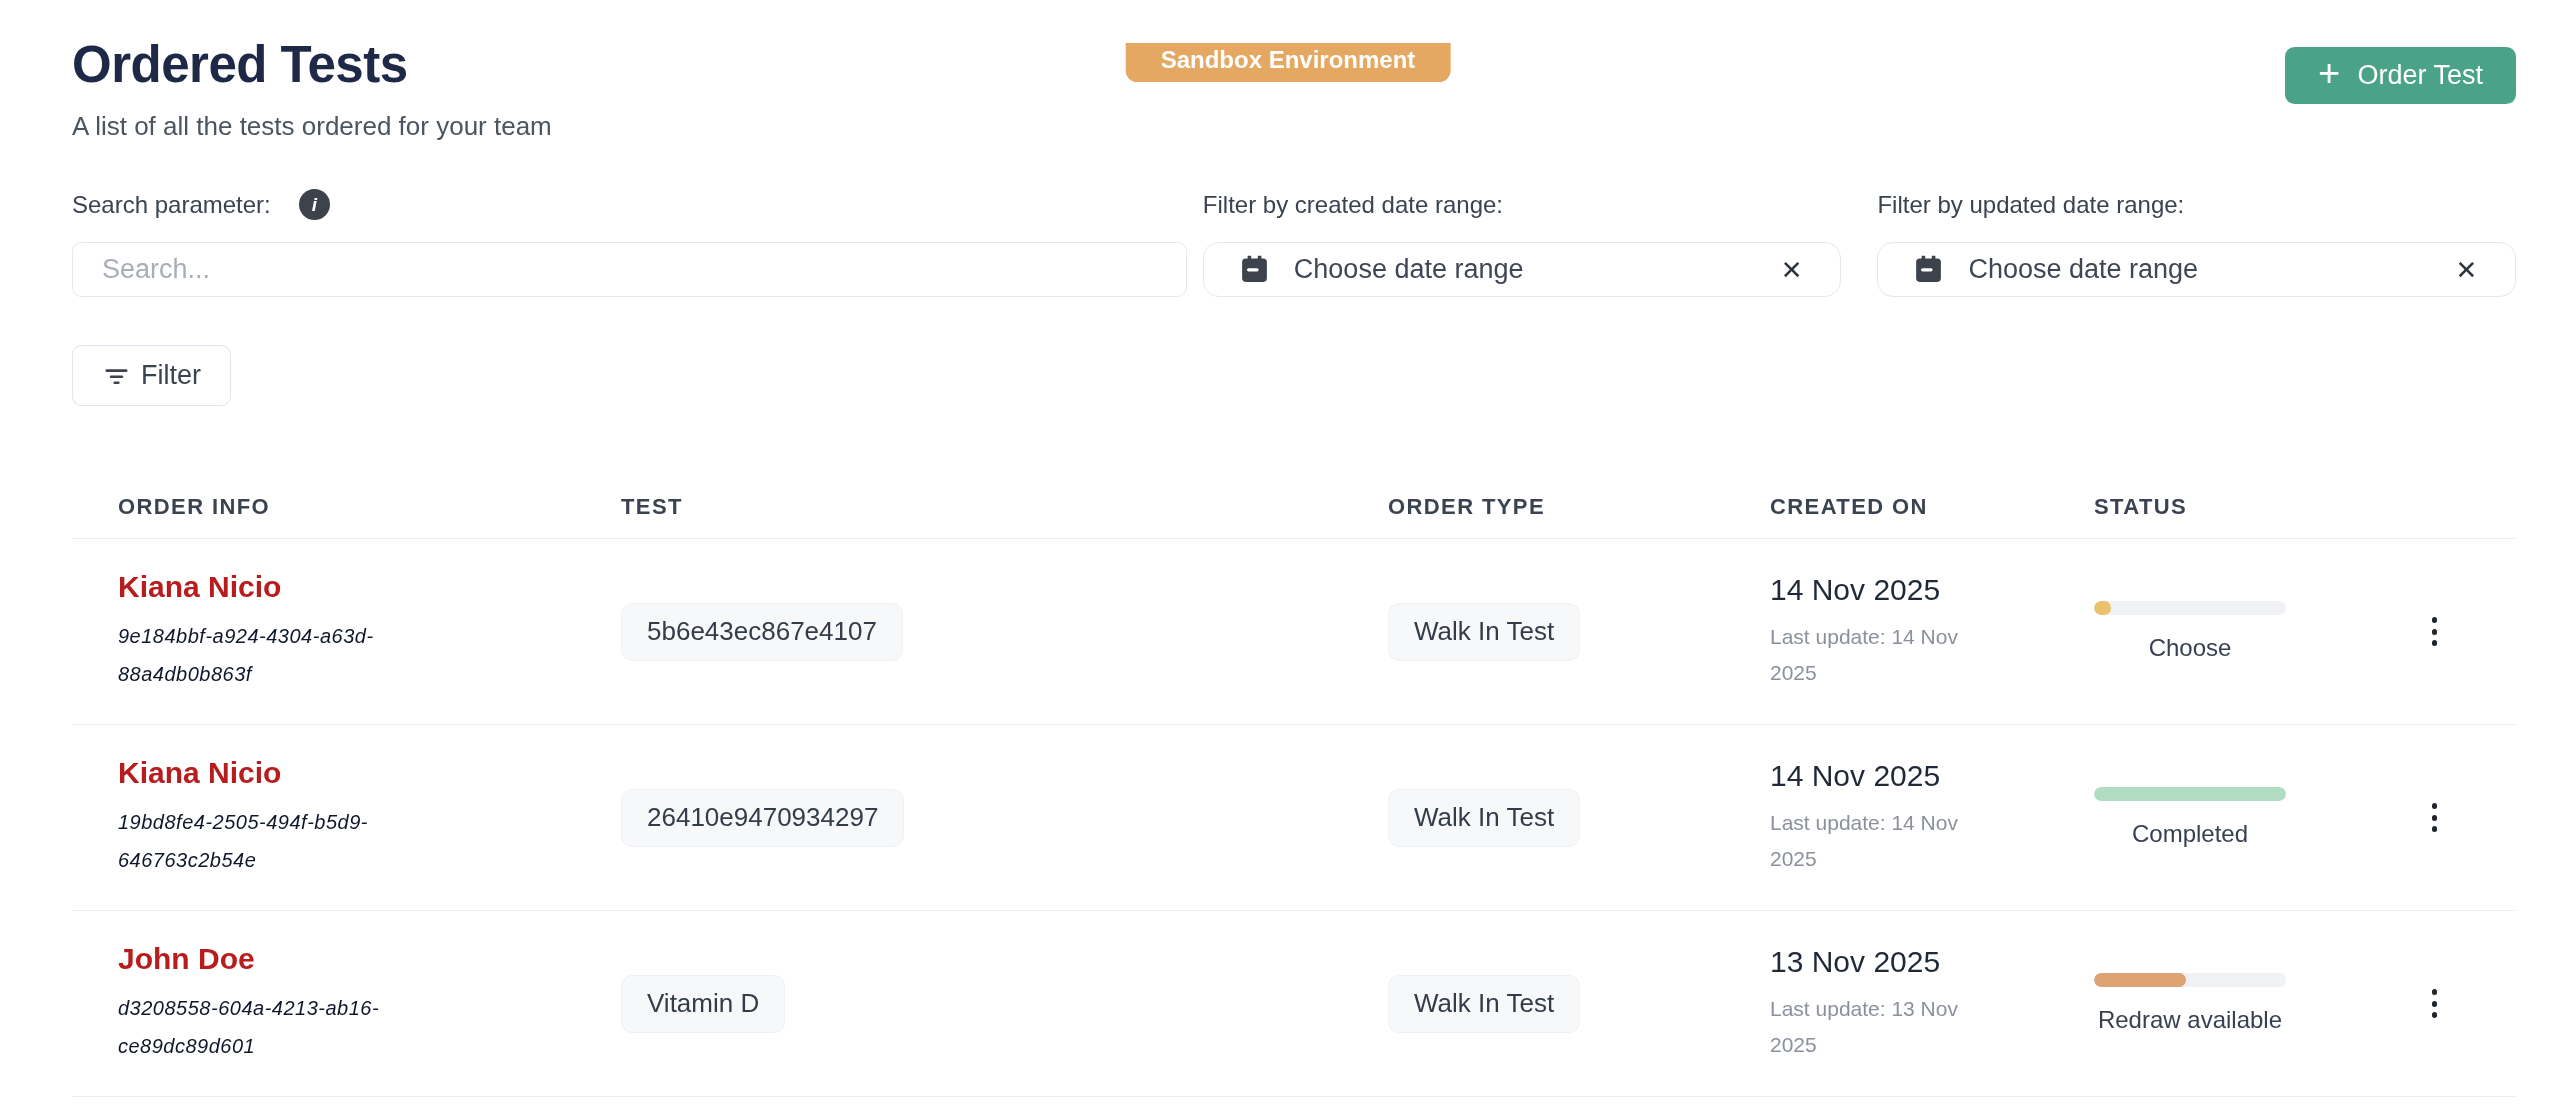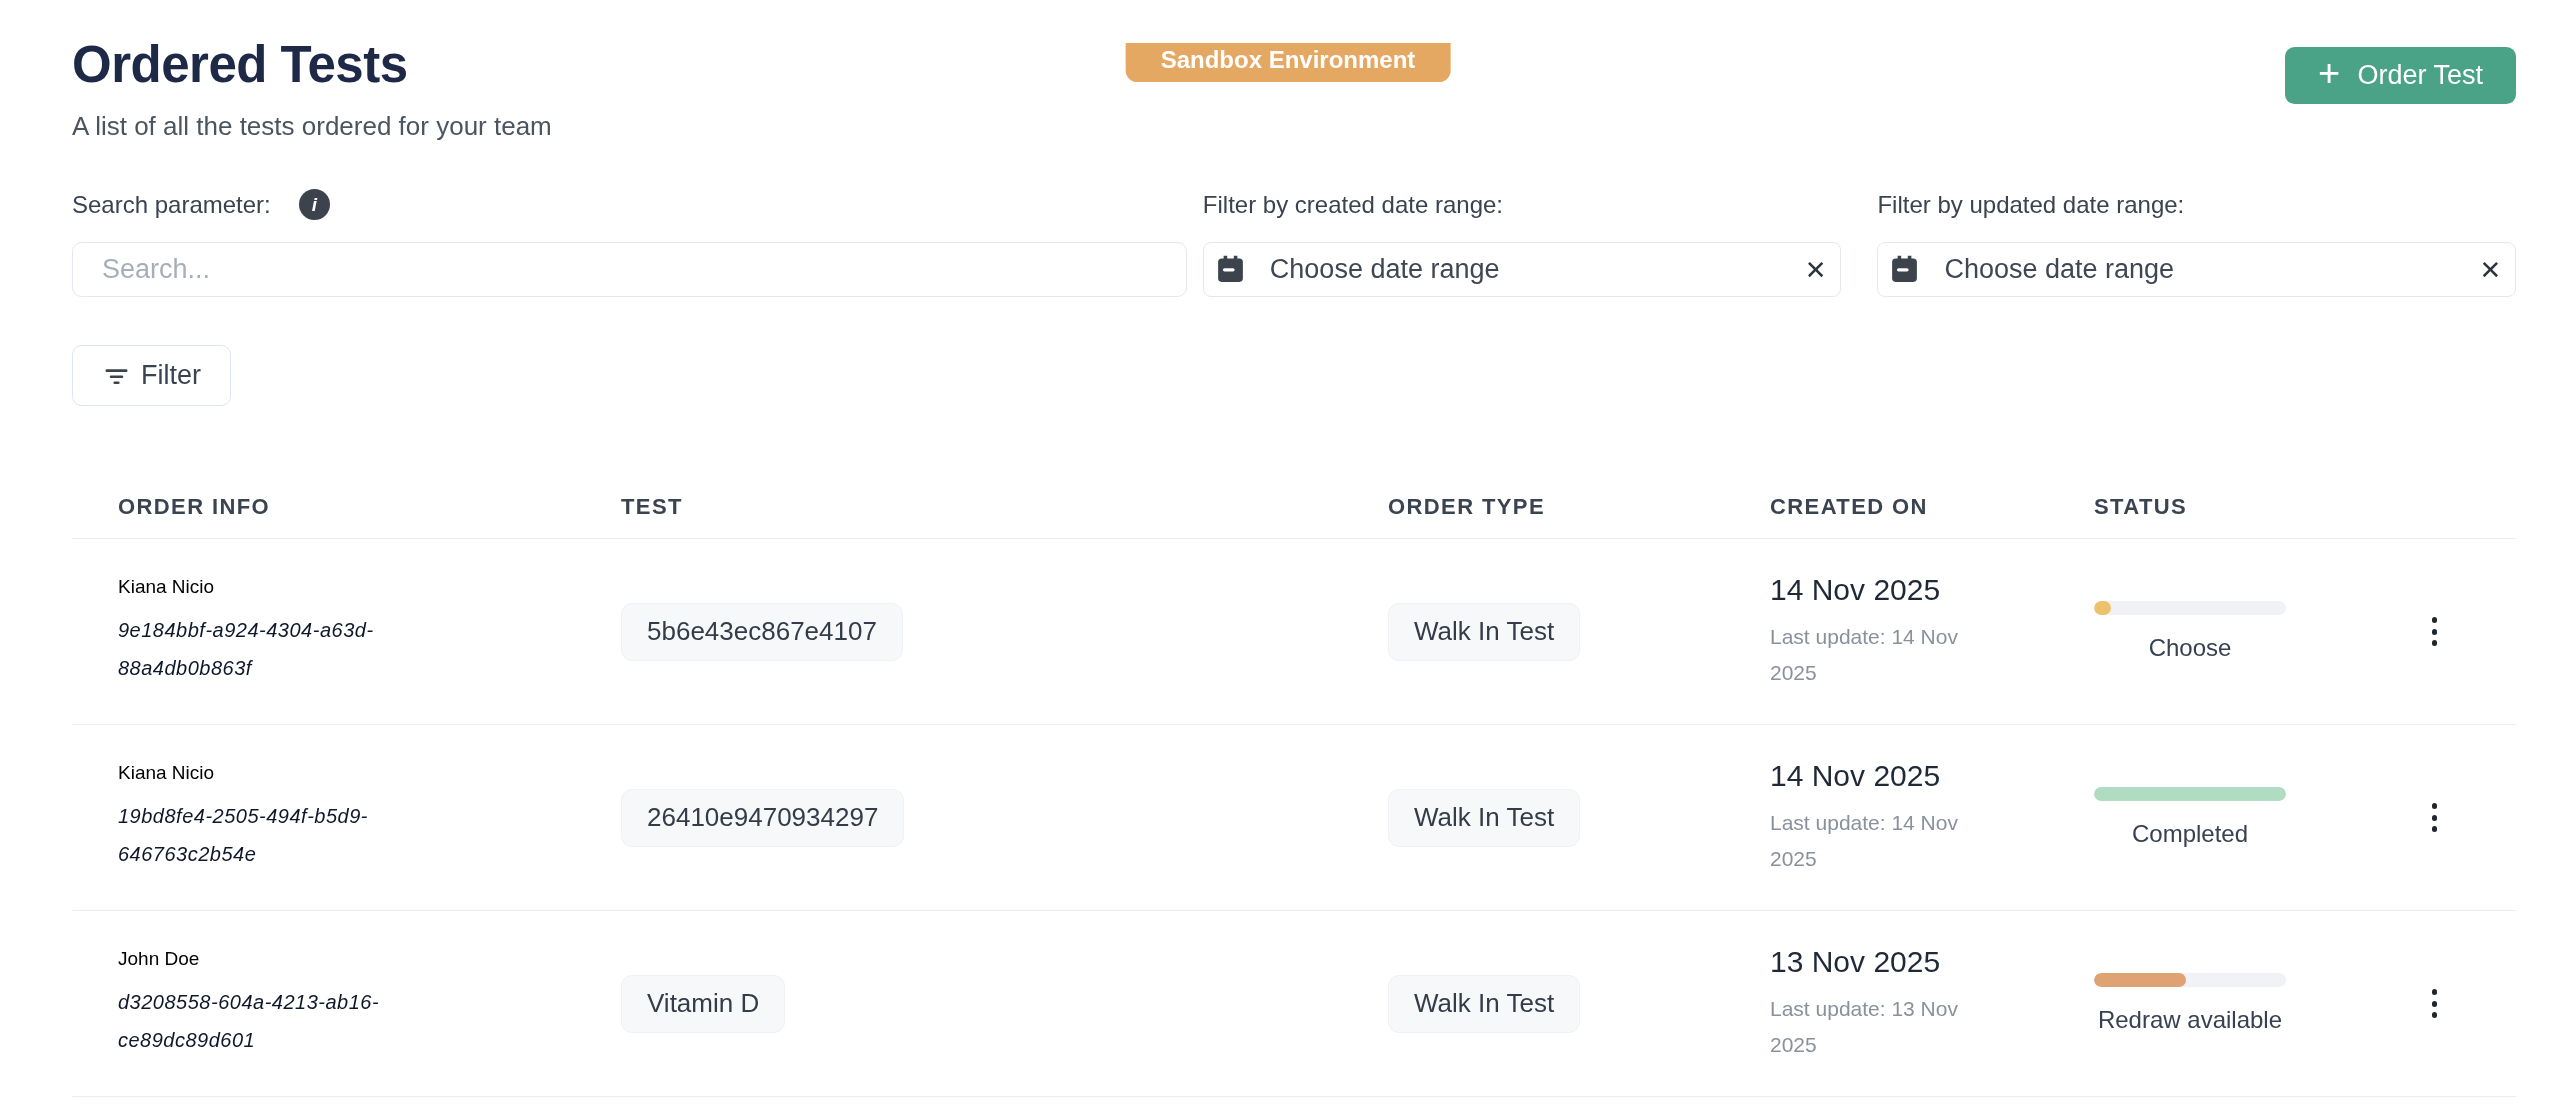--- a/index.html
+++ b/index.html
@@ -59,23 +59,23 @@
   .text-input {
     margin-top: 21px; width: 100%; height: 55px;
     border: 1.9px solid #e3e8ef; border-radius: 9.6px;
     font-size: 27px; color: #3f4754; padding: 0 29px;
     font-family: "Liberation Sans", sans-serif;
     outline: none;
   }
   .text-input::placeholder { color: #a8aeb8; }
   .date-input {
     margin-top: 21px; width: 100%; height: 55px;
-    border: 1.9px solid #e3e8ef; border-radius: 8px;
+    border: 1.9px solid #e3e8ef; border-radius: 16px;
     display: flex; align-items: center;
-    padding: 0 10px; cursor: pointer; background: #fff;
+    padding: 0 34px; cursor: pointer; background: #fff;
   }
   .date-input .cal { flex: 0 0 auto; display: flex; }
   .date-input .date-text { font-size: 27px; color: #3f4754; margin-left: 23px; }
   .clear-x {
     margin-left: auto; font-size: 26px; color: #2c333d; line-height: 1;
     cursor: pointer; padding: 3.8px;
   }
 
   
   .filter-btn {
@@ -93,21 +93,21 @@
     display: grid;
     grid-template-columns: 503px 767px 382px 324px 288px 1fr;
     padding-left: 46px;
   }
   .thead { height: 63px; align-items: center; border-bottom: 1.9px solid #e9eef4; }
   .th {
     font-size: 22px; font-weight: 700; color: #3a4350;
     text-transform: uppercase; letter-spacing: 1.4px;
   }
   .trow { height: 186px; align-items: center; border-bottom: 1.9px solid #e9eef4; }
-  .cell-order-info .name { font-size: 19px; color: #000000; }
+  .cell-order-info .name { font-size: 30px; color: #b91c1c; font-weight: bold; }
   .cell-order-info .uuid {
     font-size: 20px; font-style: italic; color: #0f172a;
     margin-top: 13.4px; max-width: 317px; line-height: 38px; letter-spacing: 0.5px;
     word-break: break-word;
   }
   .pill {
     display: inline-block;
     background: #f7f8fa; border: 1px solid #f0f1f4; border-radius: 11px;
     padding: 12.5px 25px; font-size: 26px; color: #333c48;
     white-space: nowrap;

